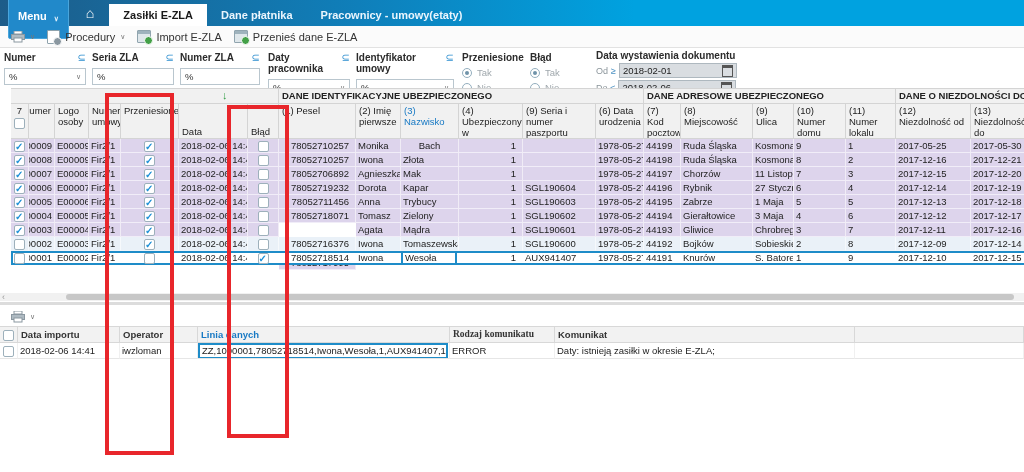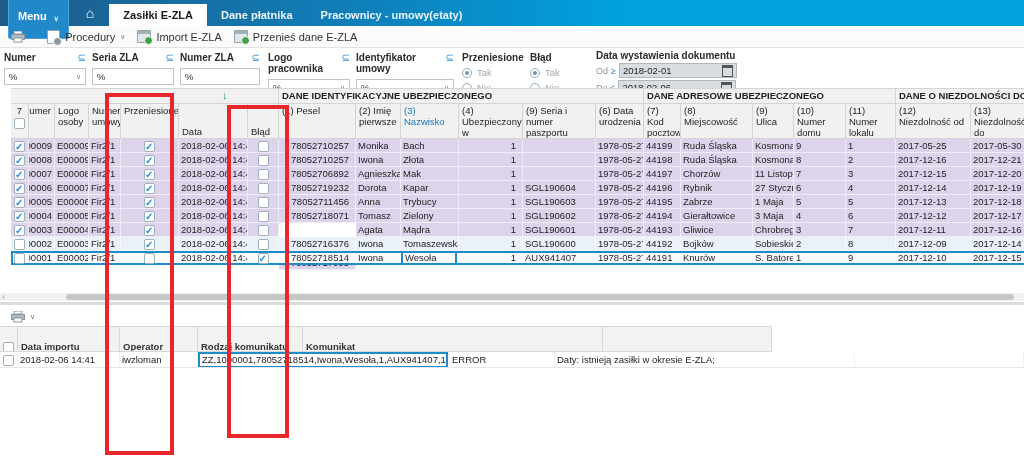--- a/index.html
+++ b/index.html
@@ -74,21 +74,21 @@
              line-height:10px;width:56px;padding:0 2px;overflow:hidden;vertical-align:top;}
   .sorticon{position:absolute;left:222px;top:89px;font-size:11px;font-weight:bold;color:#2f9e44;z-index:5;}
   
   .hscroll{position:absolute;left:0;top:293px;width:1024px;height:8px;background:#f1f1f1;z-index:2;}
   .harrow{position:absolute;left:2px;top:0;font-size:9px;line-height:8px;color:#999;}
   .hthumb{position:absolute;left:66px;top:1px;width:948px;height:6px;background:#c7c7c7;border-radius:3px;}
   .split{position:absolute;left:0;top:302px;width:1024px;height:3px;background:#dcdcdc;}
   .tb2{position:absolute;left:5px;top:307px;display:flex;align-items:center;gap:6px;}
   .grid2{position:absolute;left:0;top:326px;width:1024px;font-size:9.5px;}
   .g2head .gc{background:#f2f2f2;border-right:1px solid #d8d8d8;border-top:1px solid #d8d8d8;
-              border-bottom:1px solid #d8d8d8;height:17px;line-height:15px;padding:12px 3px;font-weight:bold;color:#333;}
+              border-bottom:1px solid #d8d8d8;height:17px;line-height:15px;padding:0 3px;font-weight:bold;color:#333;}
   .g2head .blue{color:#1779c4;font-weight:bold;}
   .g2row .bc{height:16px;line-height:16px;border-right:1px solid #f0f0f0;border-bottom:1px solid #e6e6e6;background:#fff;}
   .liniafocus{display:inline-block;box-sizing:border-box;border:2px solid #1e8cc8;background:#fff;height:16px;
               line-height:12px;width:250px;padding:0 2px;overflow:hidden;white-space:nowrap;vertical-align:top;}
   
   .ann{position:absolute;border:4px solid #e8262b;z-index:50;pointer-events:none;}
   #ann1{left:105px;top:93px;width:61px;height:354px;}
   #ann2{left:227px;top:105px;width:54px;height:325px;}
 </style>
 </head>
@@ -165,21 +165,21 @@
       <div class="flabel">
           <span>Numer ZLA</span>
           <span class="fop">⊆</span>
         </div>
       <div class="finput">
           <span class="val">%</span>
         </div>
     </div>
     <div class="ffield" style="left:268px;width:82px;">
       <div class="flabel">
-          <span>Logo pracownika</span>
+          <span>Daty pracownika</span>
           <span class="fop">⊆</span>
         </div>
       <div class="finput">
           <span class="val">%</span>
           <span class="chev">∨</span>
         </div>
     </div>
     <div class="ffield" style="left:356px;width:98px;">
       <div class="flabel">
           <span>Identyfikator umowy</span>
@@ -278,21 +278,21 @@
       <div class="grow brow r-checked">
         <div class="bc gc c-center" style="width: 18px;"><span class="cb on"></span></div>
         <div class="bc gc c-rtl" style="width: 26px;"><span>1000009</span></div>
         <div class="bc gc" style="width: 34px;"><span>E00009</span></div>
         <div class="bc gc" style="width: 32px;"><span>Fir2/1</span></div>
         <div class="bc gc c-center" style="width: 58px;"><span class="cb on"></span></div>
         <div class="bc gc" style="width: 69px;"><span>2018-02-06 14:41</span></div>
         <div class="bc gc c-center" style="width: 31px;"><span class="cb"></span></div>
         <div class="bc gc c-right" style="width: 77px;"><span>78052710257</span></div>
         <div class="bc gc" style="width: 45px;"><span>Monika</span></div>
-        <div class="bc gc" style="width: 58px;"><span>Bach</span></div>
+        <div class="bc gc" style="width: 58px; text-align: center;"><span>Bach</span></div>
         <div class="bc gc c-right" style="width: 64px;"><span>1</span></div>
         <div class="bc gc" style="width: 73px;"><span></span></div>
         <div class="bc gc" style="width: 48px;"><span>1978-05-27</span></div>
         <div class="bc gc" style="width: 37px;"><span>44199</span></div>
         <div class="bc gc" style="width: 72px;"><span>Ruda Śląska</span></div>
         <div class="bc gc" style="width: 41px;"><span>Kosmonał</span></div>
         <div class="bc gc" style="width: 52px;"><span>9</span></div>
         <div class="bc gc" style="width: 50px;"><span>1</span></div>
         <div class="bc gc" style="width: 75px;"><span>2017-05-25</span></div>
         <div class="bc gc" style="width: 64px;"><span>2017-05-30</span></div>
@@ -492,21 +492,22 @@
       <span class="chev">∨</span>
     </div>
   </div>
 
   <div class="grid2" id="grid2">
       <div class="grow g2head">
         <div class="gc" style="width: 18px; text-align: center;"><span class="cb"></span></div>
         <div class="gc" style="width: 102px;"><span>Data importu</span></div>
         <div class="gc" style="width: 52px;"><span>Operator</span></div>
         <div class="gc" style="width: 26px;"></div>
-        <div class="gc" style="width: 105px;"><span>Rodzaj komunikatu</span></div>
+        <div class="gc blue" style="width: 252px;"><span>Linia danych</span></div>
+        <div class="gc" style="width: 105px; font-family: Liberation Serif, serif;"><span>Rodzaj komunikatu</span></div>
         <div class="gc" style="width: 300px;"><span>Komunikat</span></div>
         <div class="gc" style="width: 169px;"></div>
       </div>
       <div class="grow g2row">
         <div class="bc gc c-center" style="width: 18px;"><span class="cb"></span></div>
         <div class="bc gc" style="width: 102px;"><span>2018-02-06 14:41</span></div>
         <div class="bc gc" style="width: 52px;"><span>iwzloman</span></div>
         <div class="bc gc" style="width: 26px;"></div>
         <div class="bc gc" style="width: 252px; padding: 0px;"><span class="liniafocus"><span>ZZ,1000001,78052718514,Iwona,Wesoła,1,AUX941407,1978-05-27,4419</span></span></div>
         <div class="bc gc" style="width: 105px;"><span>ERROR</span></div>

